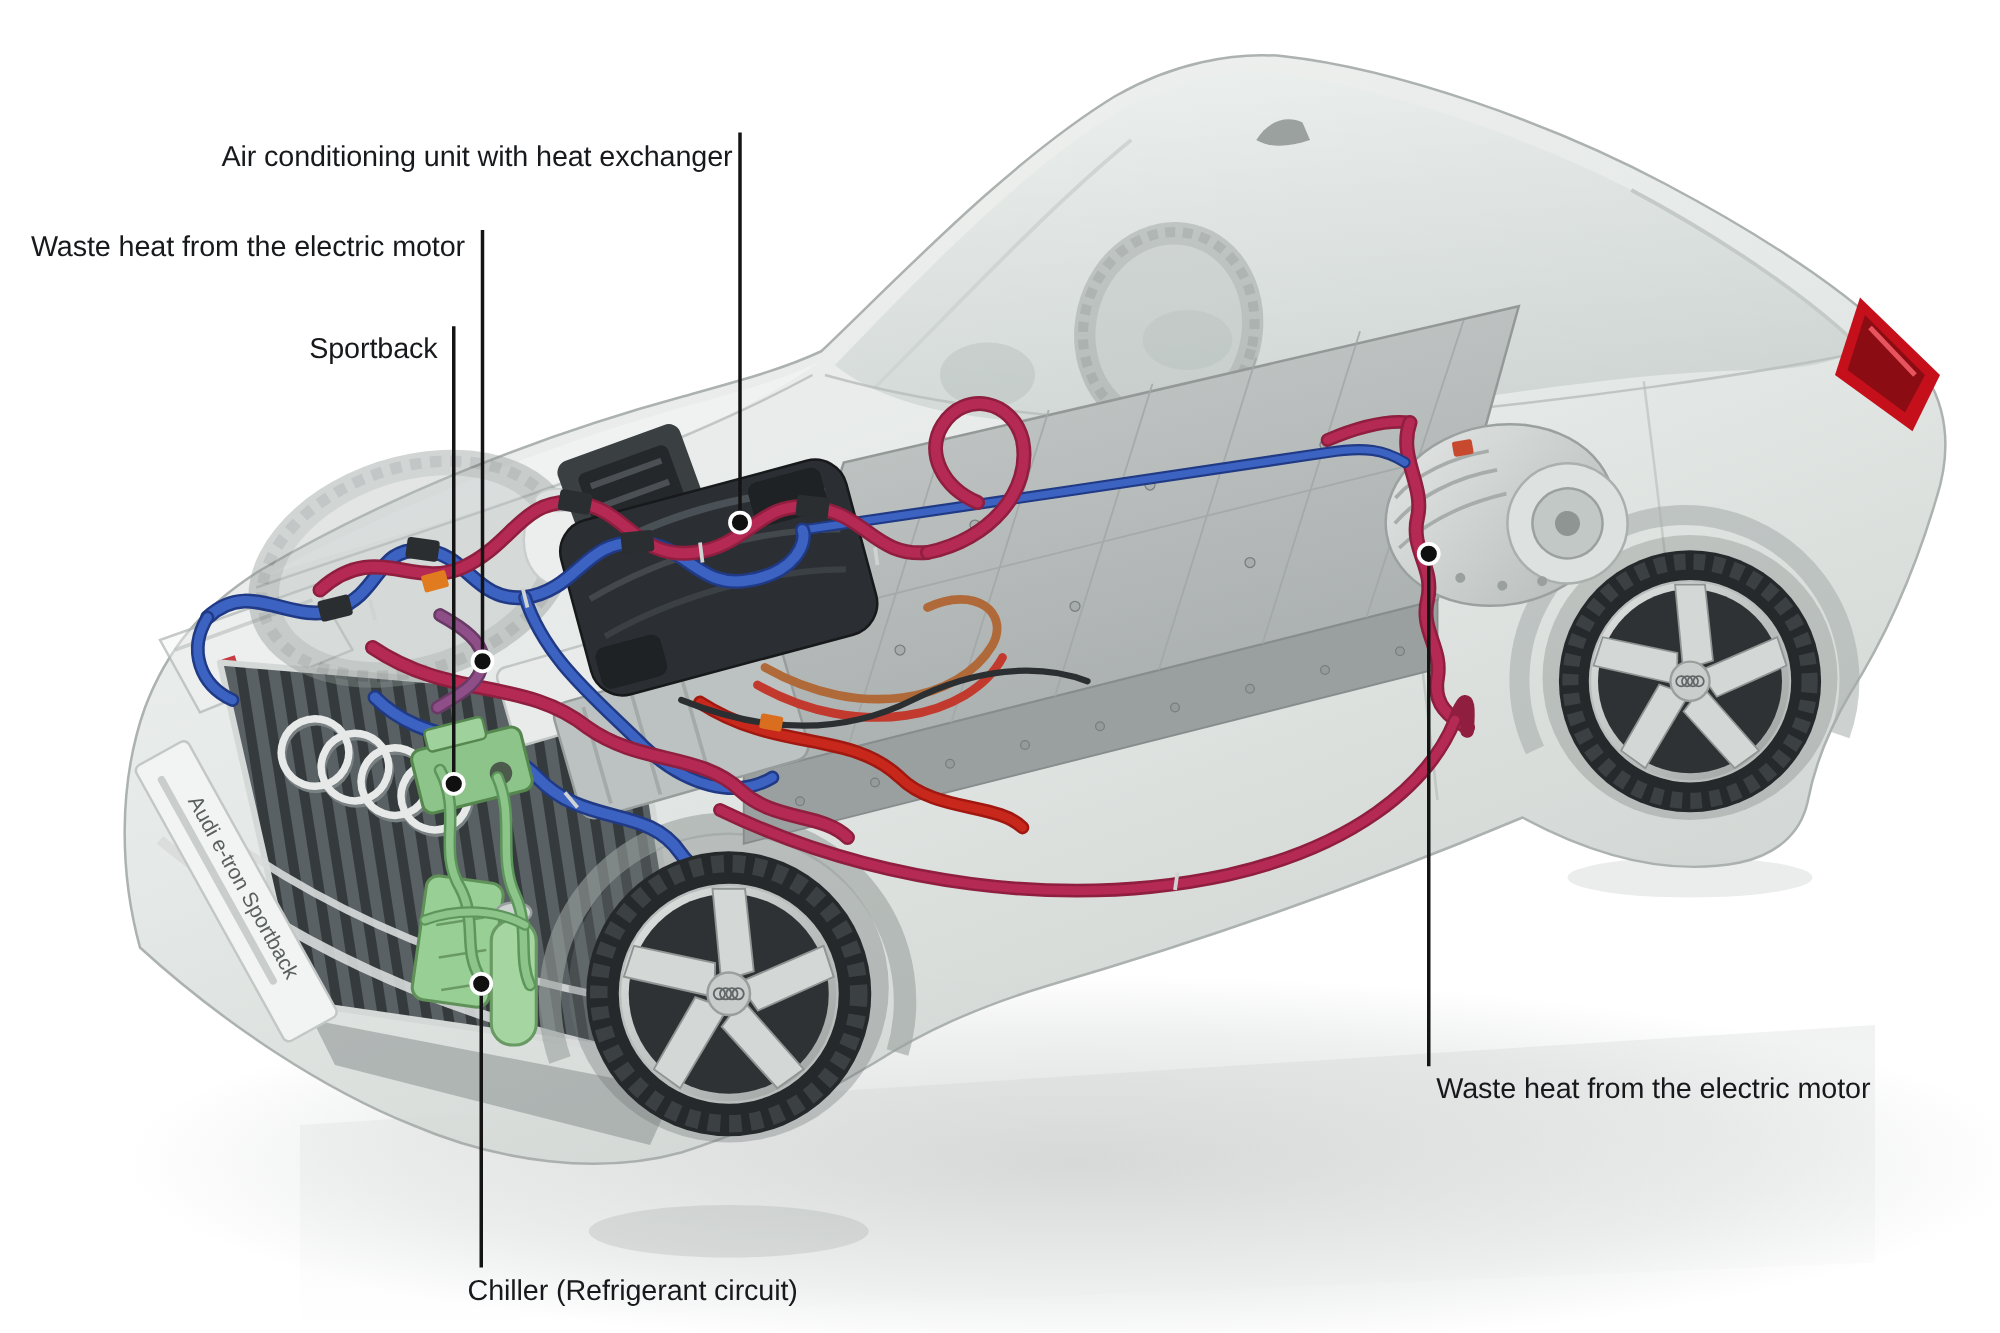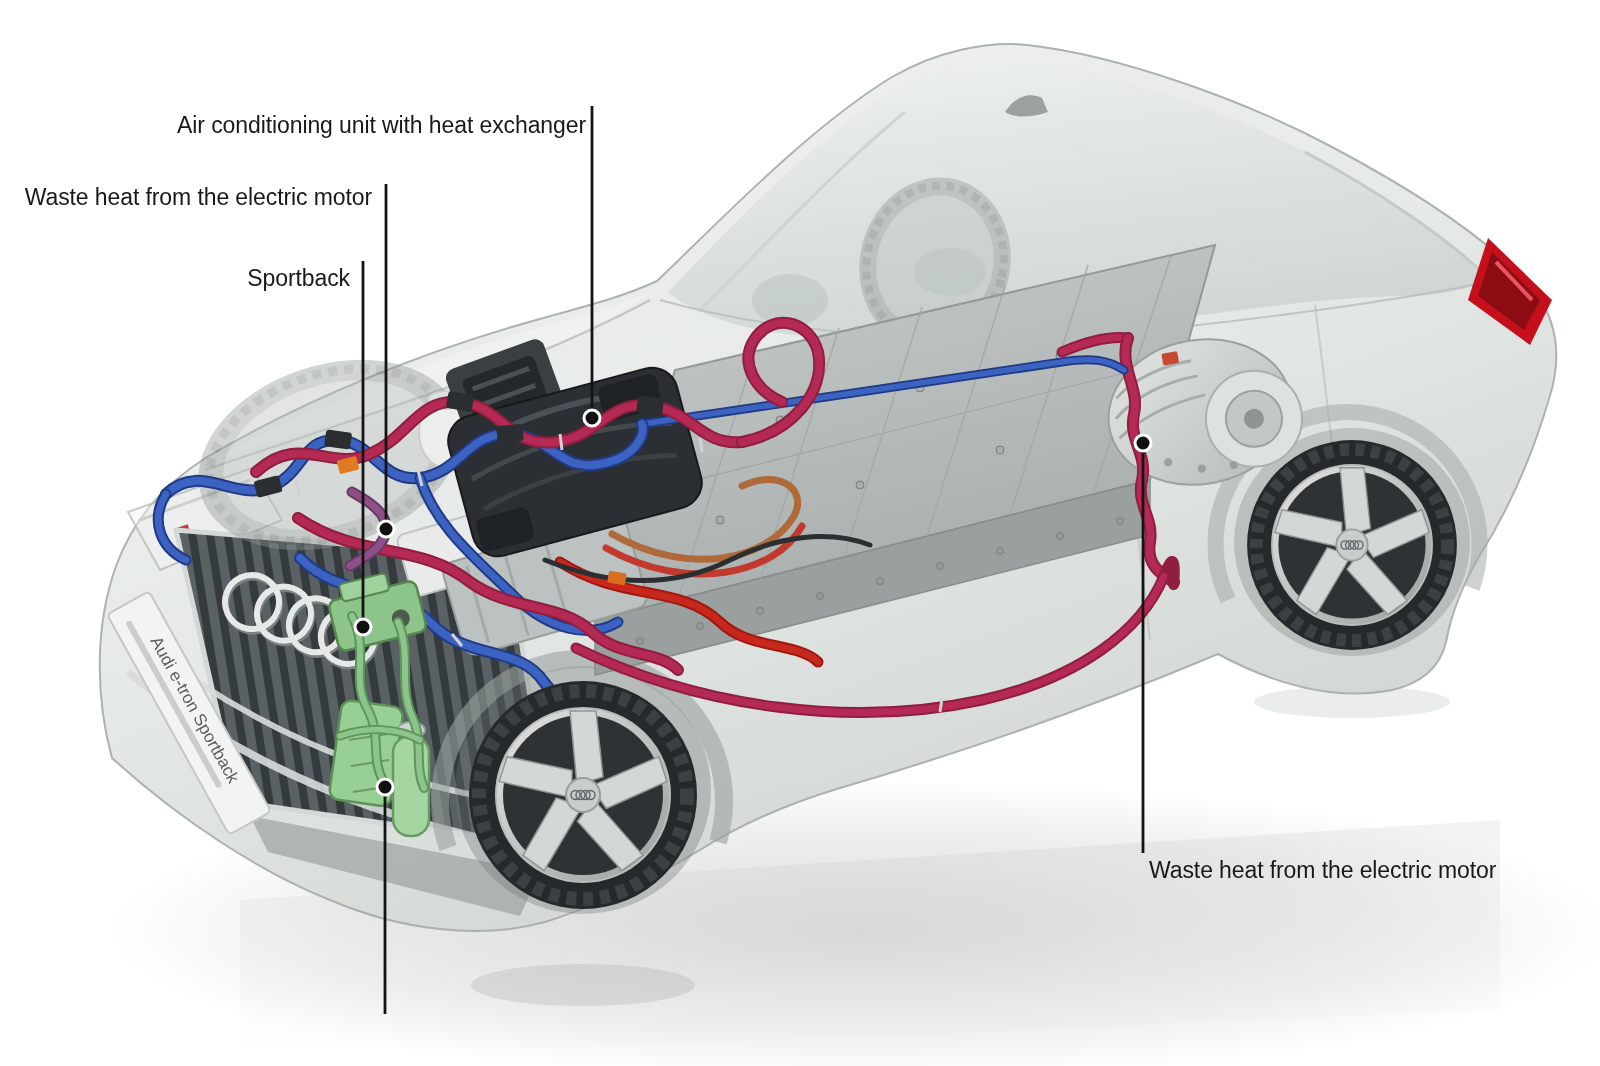--- a/index.html
+++ b/index.html
@@ -405,14 +405,15 @@
     <circle cx="386" cy="529" r="8"></circle>
     <circle cx="363" cy="627" r="8"></circle>
     <circle cx="385" cy="787" r="8"></circle>
     <circle cx="1143" cy="443" r="8"></circle>
   </g>
 </svg>
 
   <div class="callout-label right" style="right:1014px;top:111px">Air conditioning unit with heat exchanger</div>
   <div class="callout-label right" style="right:1228px;top:183px">Waste heat from the electric motor</div>
   <div class="callout-label right" style="right:1250px;top:264px">Sportback</div>
+  <div class="callout-label" style="left:374px;top:1018px">Chiller (Refrigerant circuit)</div>
   <div class="callout-label" style="left:1149px;top:856px">Waste heat from the electric motor</div>
 </div>
 
 </body></html>

